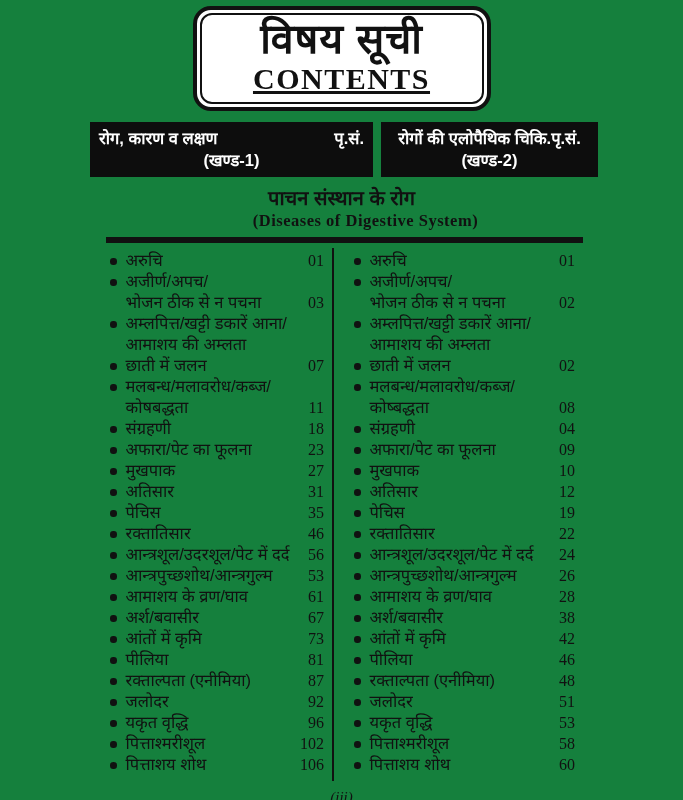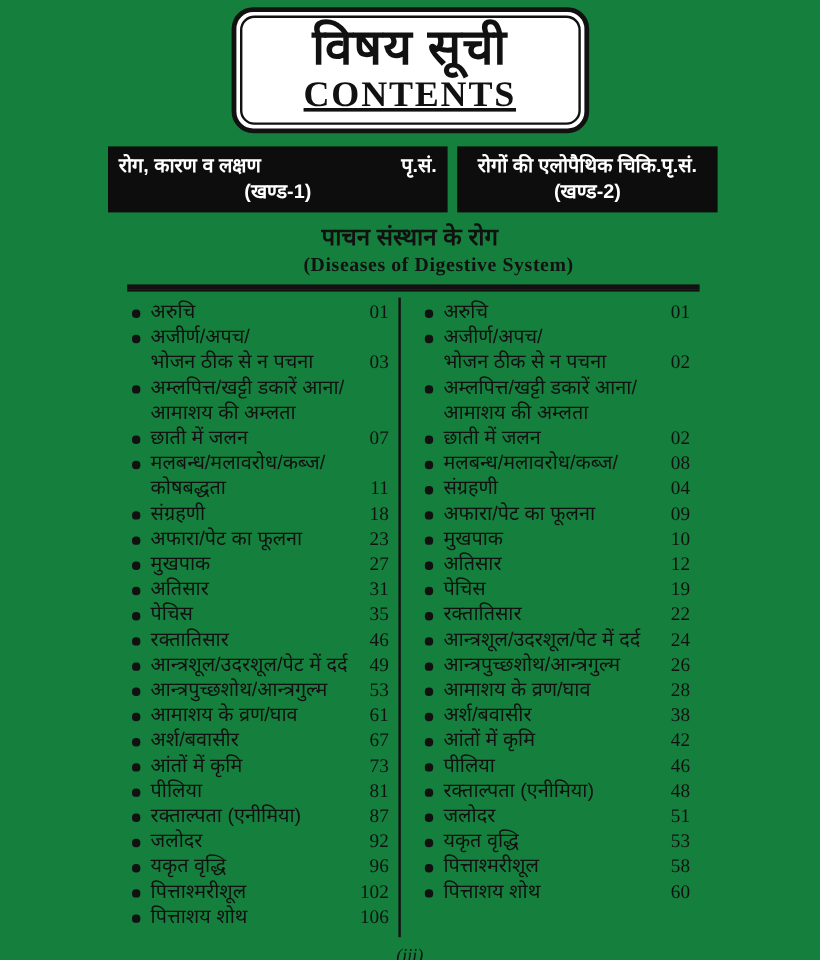--- a/index.html
+++ b/index.html
@@ -198,21 +198,21 @@
             <div class="line">रक्तातिसार</div>
           </div>
     <span class="pagenum">46</span>
   </div>
 
   <div class="item">
     <span class="bullet"></span>
     <div class="lines">
             <div class="line">आन्त्रशूल/उदरशूल/पेट में दर्द</div>
           </div>
-    <span class="pagenum">49</span>
+    <span class="pagenum">56</span>
   </div>
 
   <div class="item">
     <span class="bullet"></span>
     <div class="lines">
             <div class="line">आन्त्रपुच्छशोथ/आन्त्रगुल्म</div>
           </div>
     <span class="pagenum">53</span>
   </div>
 
@@ -320,20 +320,21 @@
     <div class="lines">
             <div class="line">छाती में जलन</div>
           </div>
     <span class="pagenum">02</span>
   </div>
 
   <div class="item">
     <span class="bullet"></span>
     <div class="lines">
             <div class="line">मलबन्ध/मलावरोध/कब्ज/</div>
+            <div class="line">कोष्बद्धता</div>
           </div>
     <span class="pagenum">08</span>
   </div>
 
   <div class="item">
     <span class="bullet"></span>
     <div class="lines">
             <div class="line">संग्रहणी</div>
           </div>
     <span class="pagenum">04</span>

